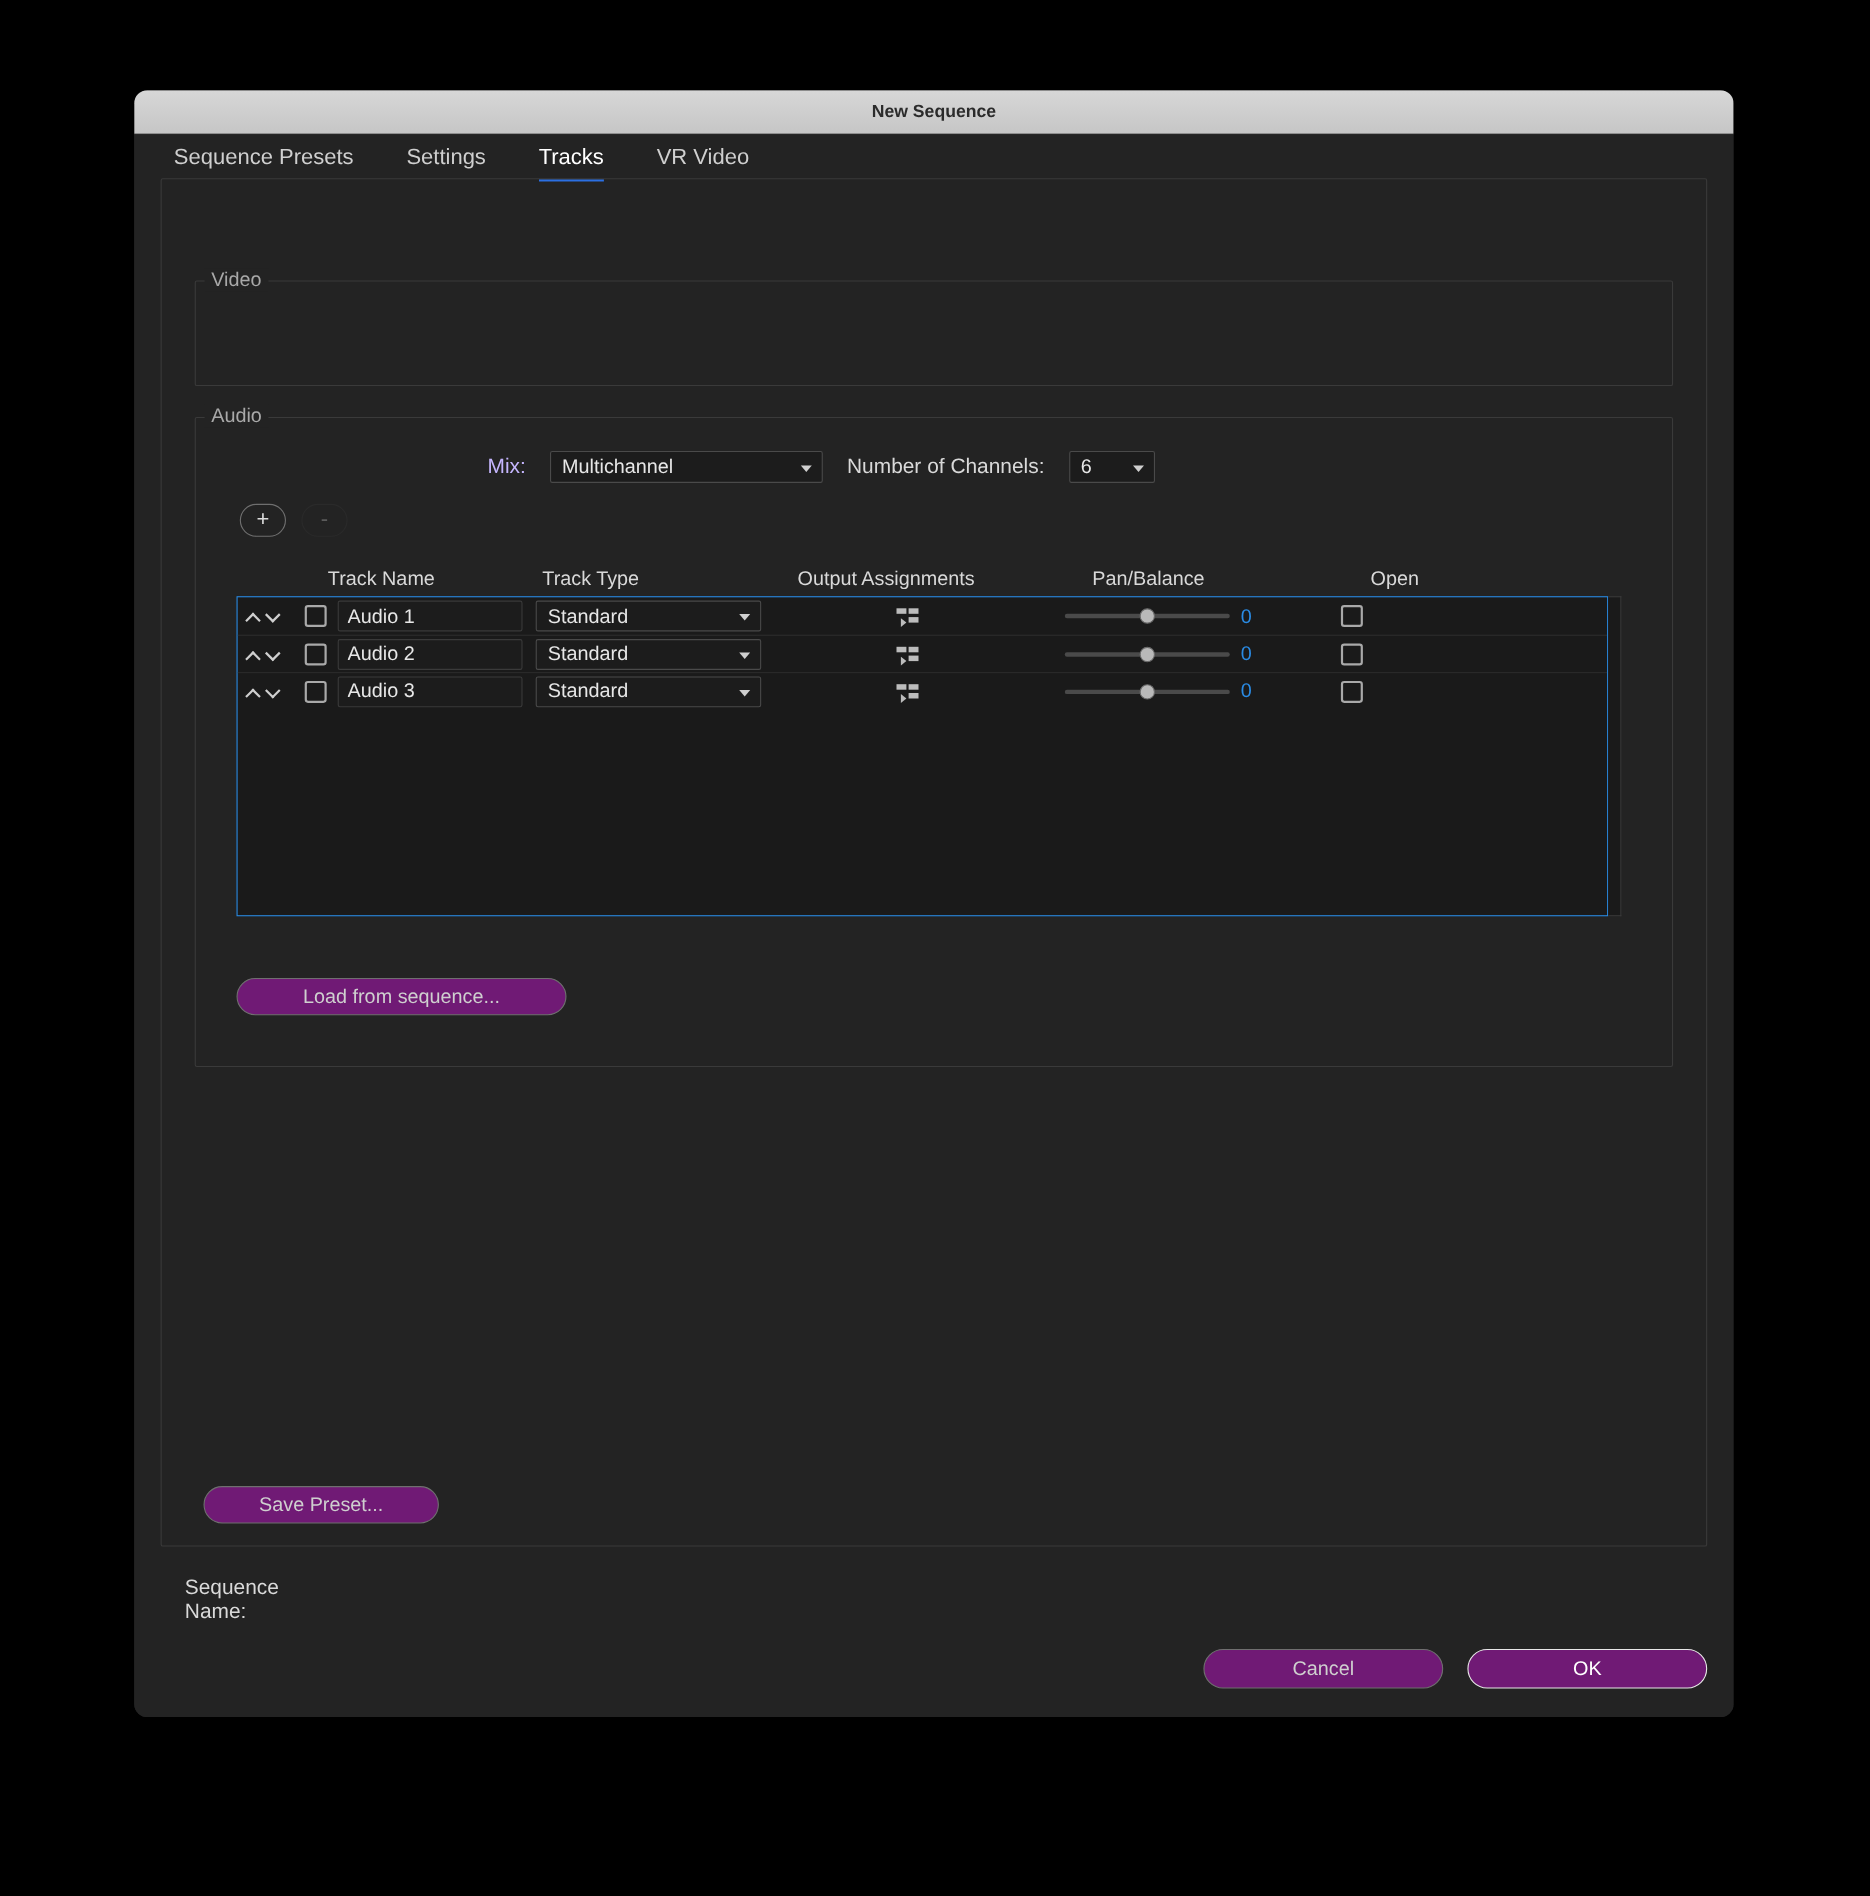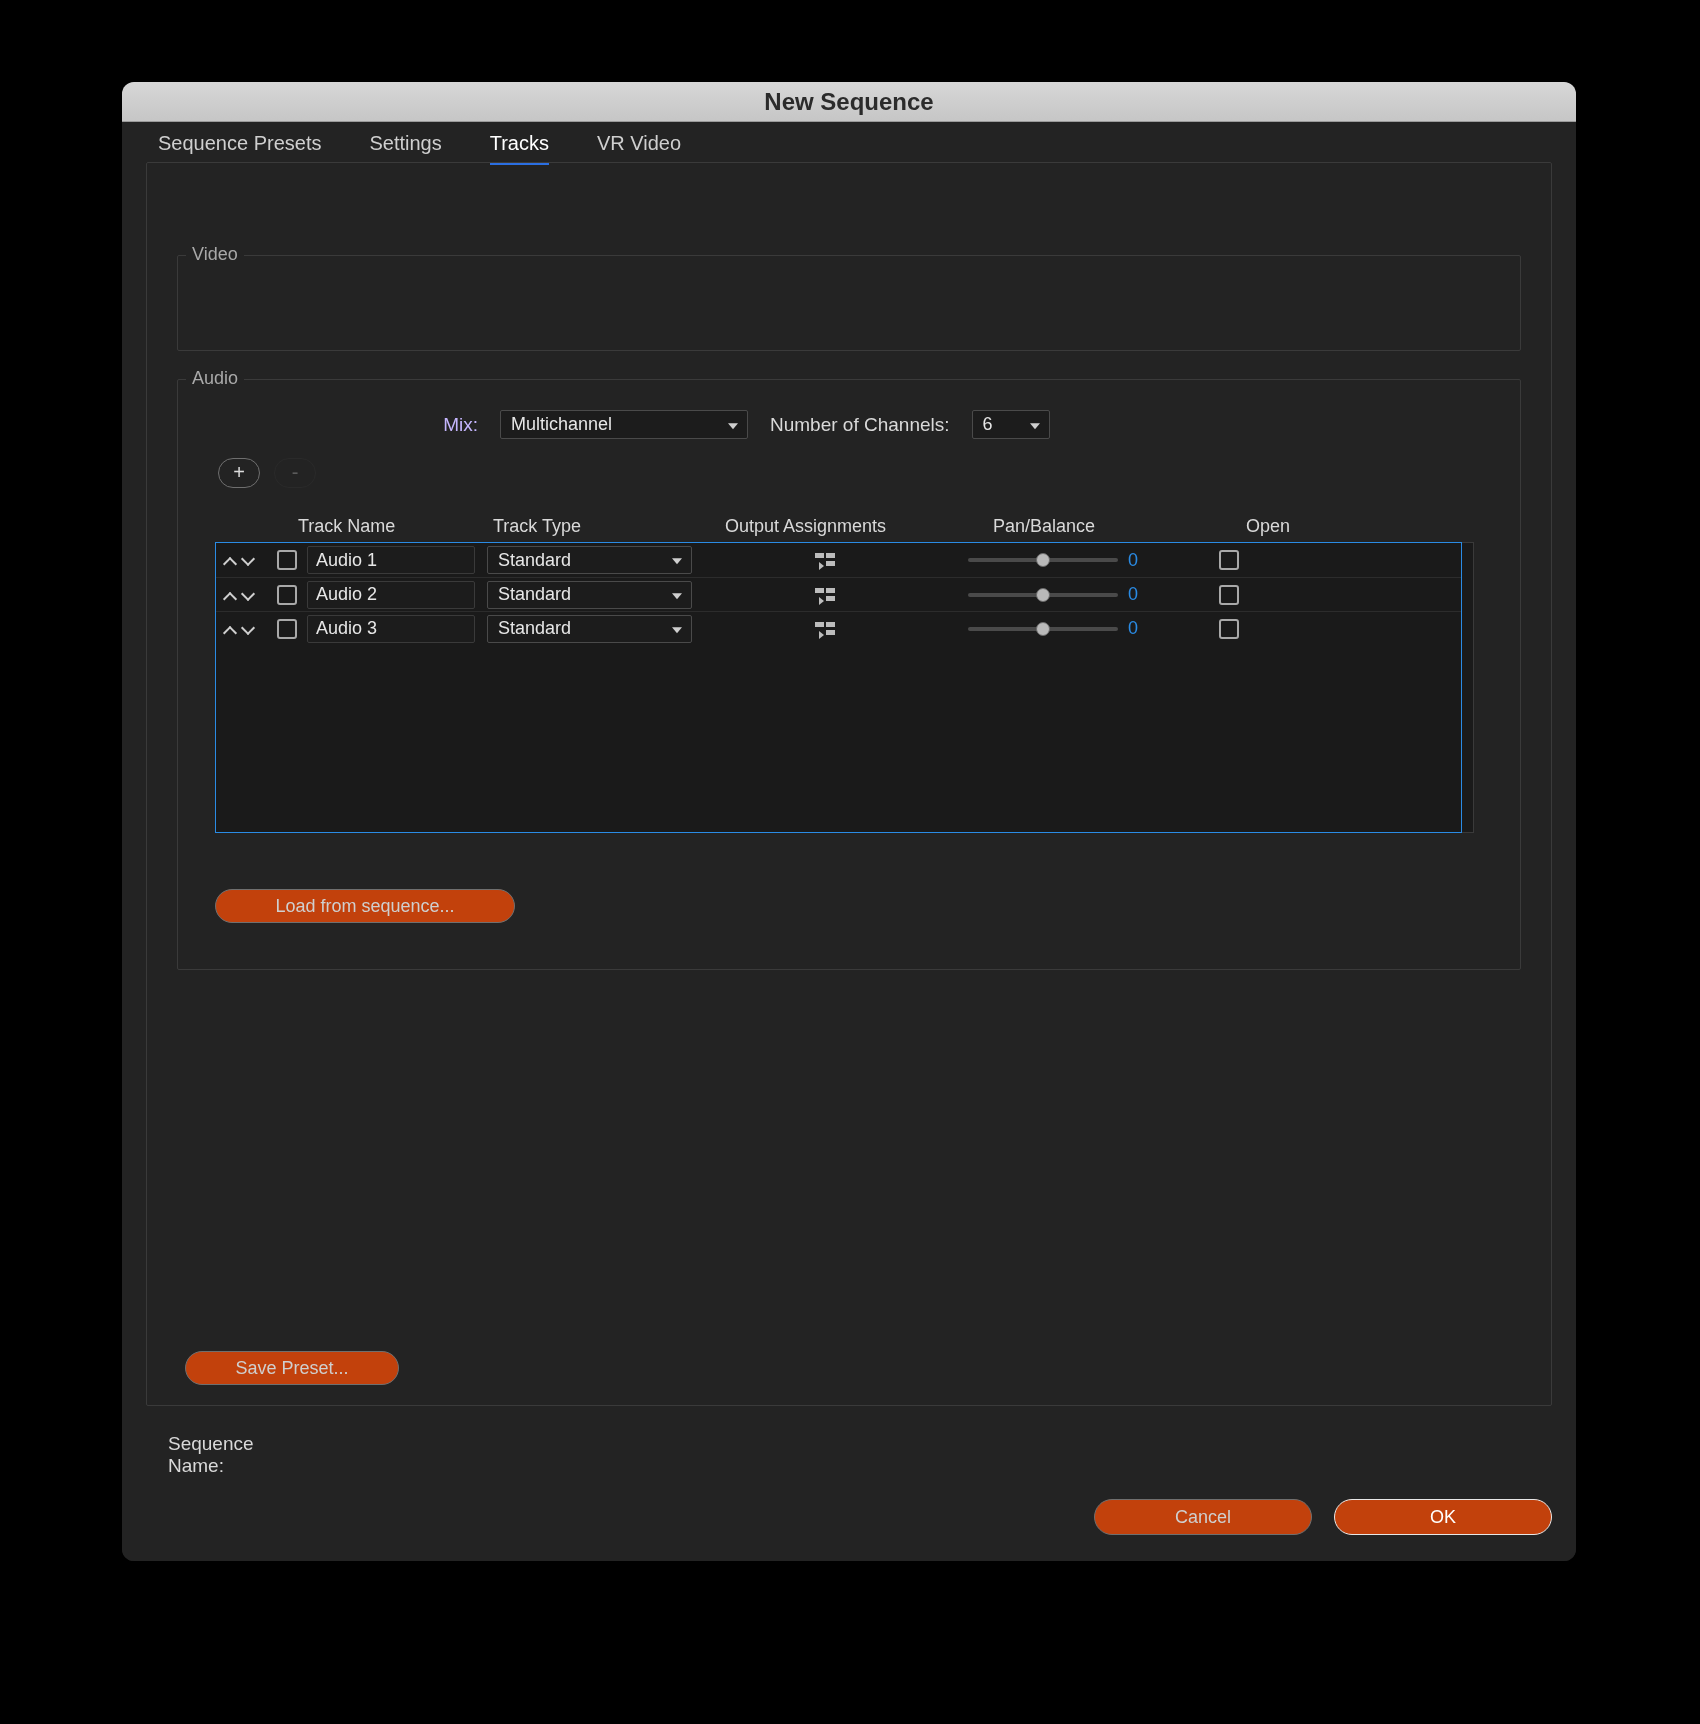--- a/index.html
+++ b/index.html
@@ -16,21 +16,21 @@
   }
 
   .titlebar {
     height: 40px;
     background: #cfcfcf;
     background: linear-gradient(#d7d7d7,#c6c6c6);
     color: #2b2b2b;
     display: flex;
     align-items: center;
     justify-content: center;
-    font-size: 24px;
+    font-size: 16px;
     font-weight: 600;
     border-bottom: 1px solid #9a9a9a;
   }
 
   .content { padding: 0; position: relative; height: calc(100% - 40px); background:#232323 }
 
   
   .panel {
     position: absolute;
     left: 24px; right: 24px; top: 40px; height: 1244px;
@@ -168,21 +168,21 @@
   .slider .thumb {
     position:absolute; left:50%; top:50%; transform:translate(-50%,-50%);
     width:14px; height:14px; border-radius:50%; background:#b9b9b9; border:1px solid #6a6a6a;
   }
   .panval { color:#2a8be4; font-size:18px; width:24px; text-align:left;}
 
   
   .btn {
     display:inline-flex; align-items:center; justify-content:center;
     border:1px solid #6f6f6f; border-radius:17px; height:34px; padding:0 22px;
-    color:#cfcfcf; font-size:18px; background:#c2410c; cursor:pointer;
+    color:#cfcfcf; font-size:18px; background:#701a75; cursor:pointer;
   }
   .btn-wide { min-width:300px; }
   .load-btn { position:absolute; left:37px; bottom:46px;}
 
   .save-preset-btn { position:absolute; left:38px; bottom:20px; min-width:214px;}
 
   
   .seqname-row { position:absolute; left:24px; right:24px; bottom:84px; display:flex; align-items:center; gap:12px;}
   .seqname-row .lbl { color:#d9d9d9; font-size:19px; width:164px; text-align:left; padding-left:22px;}
   .seq-input {

